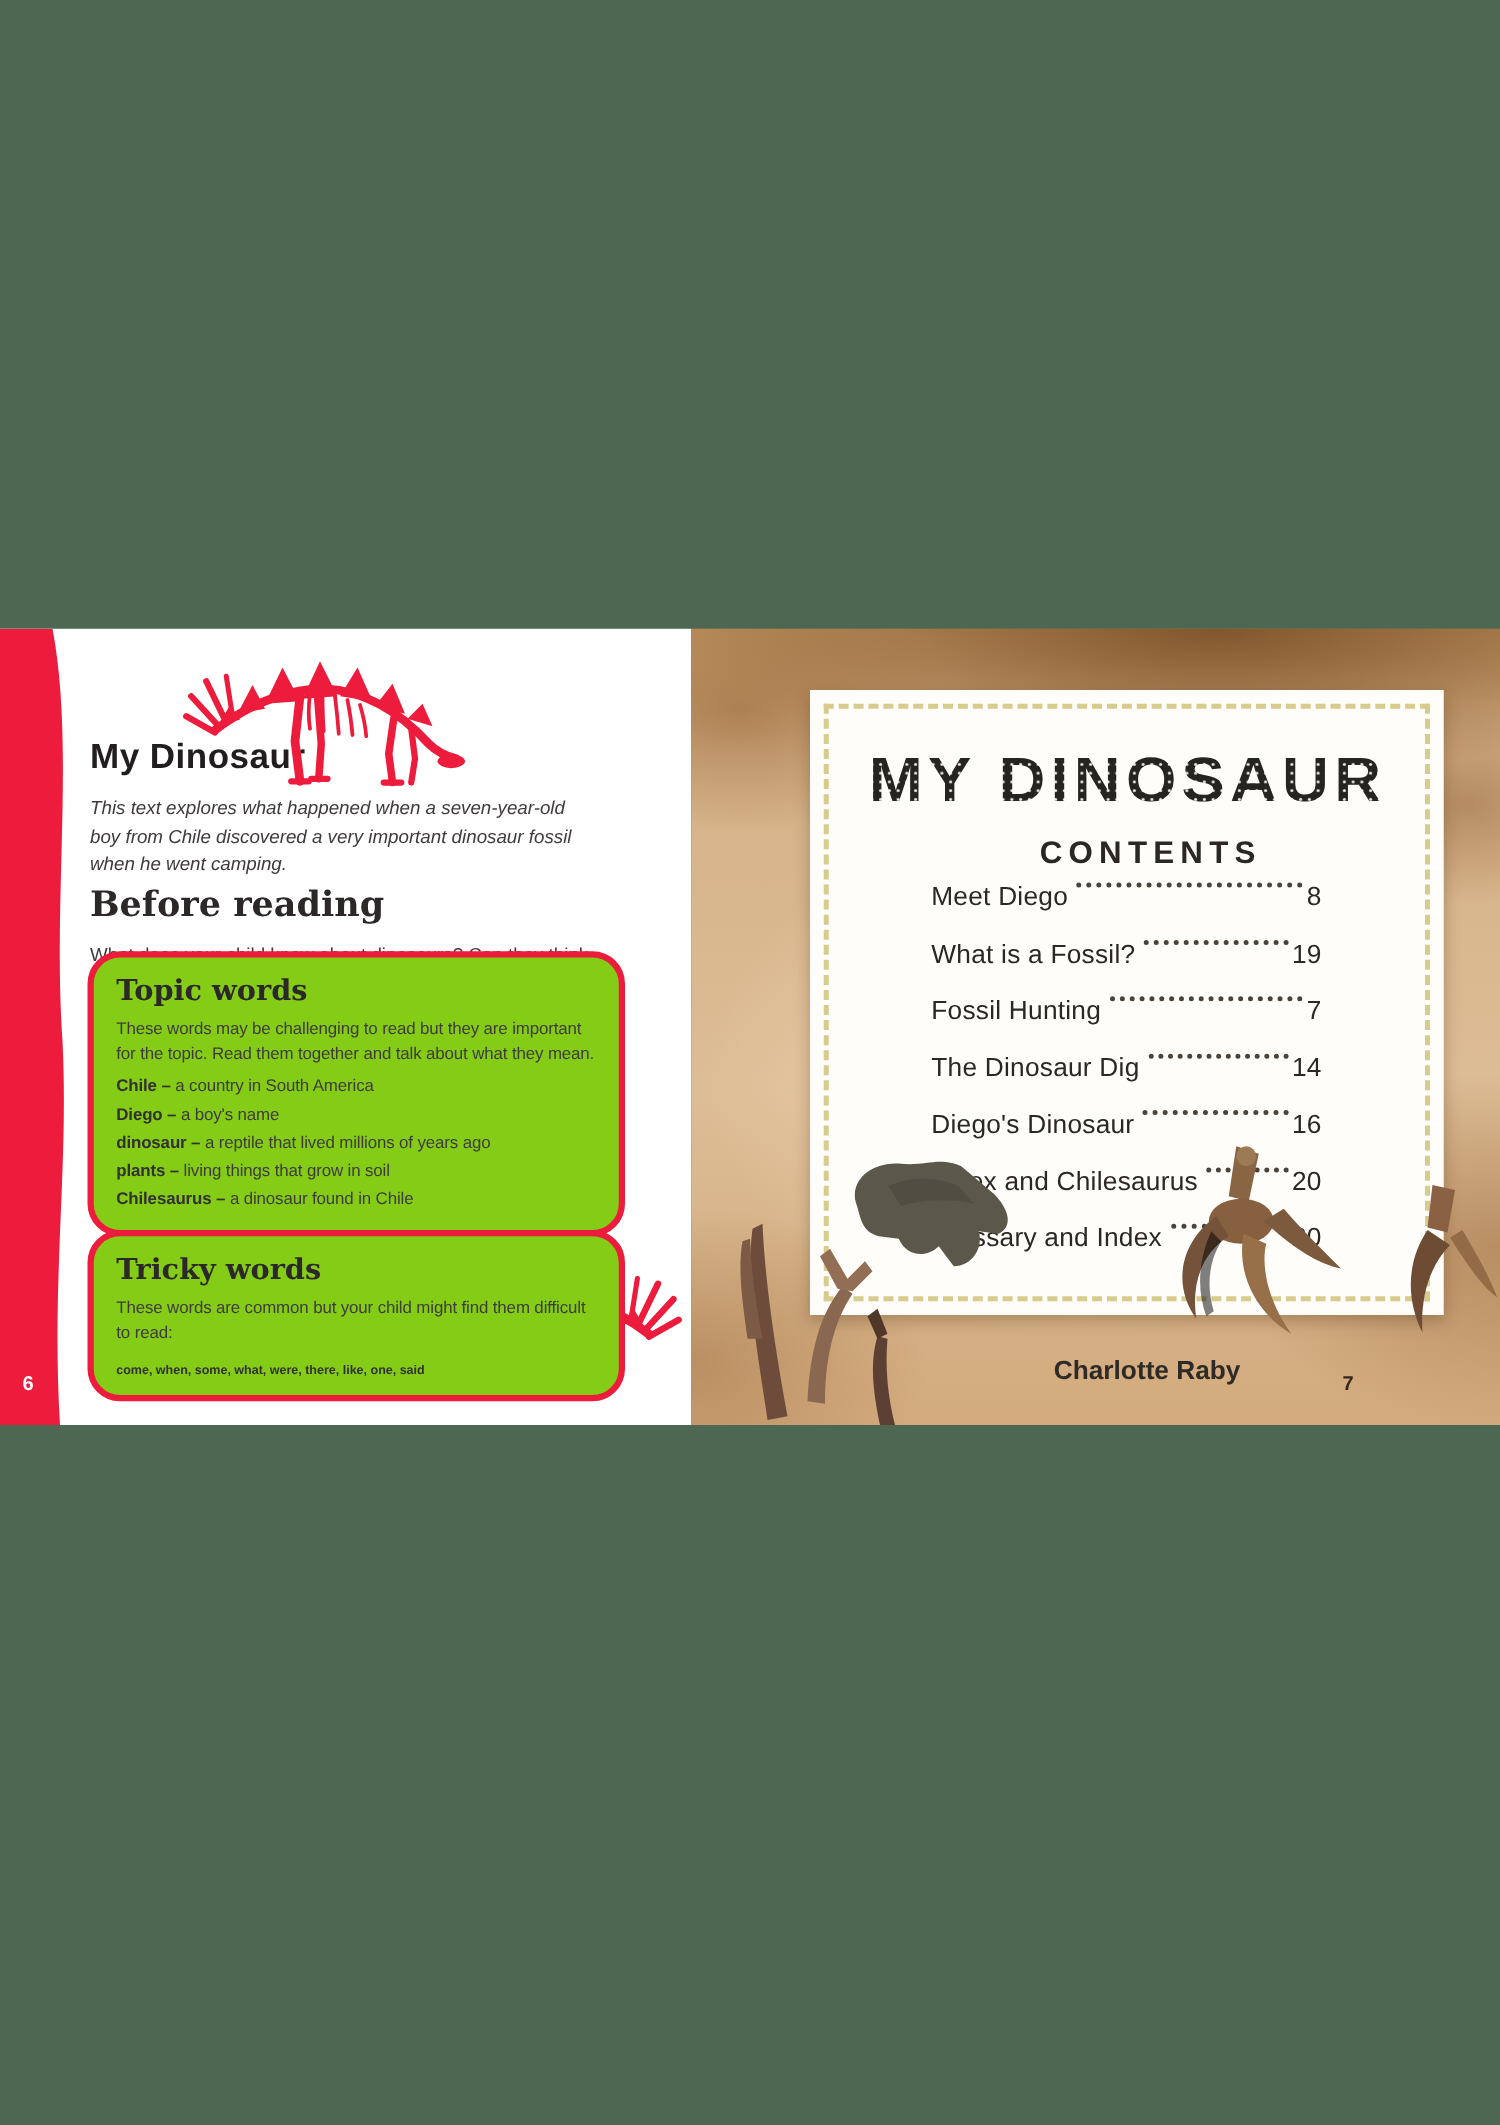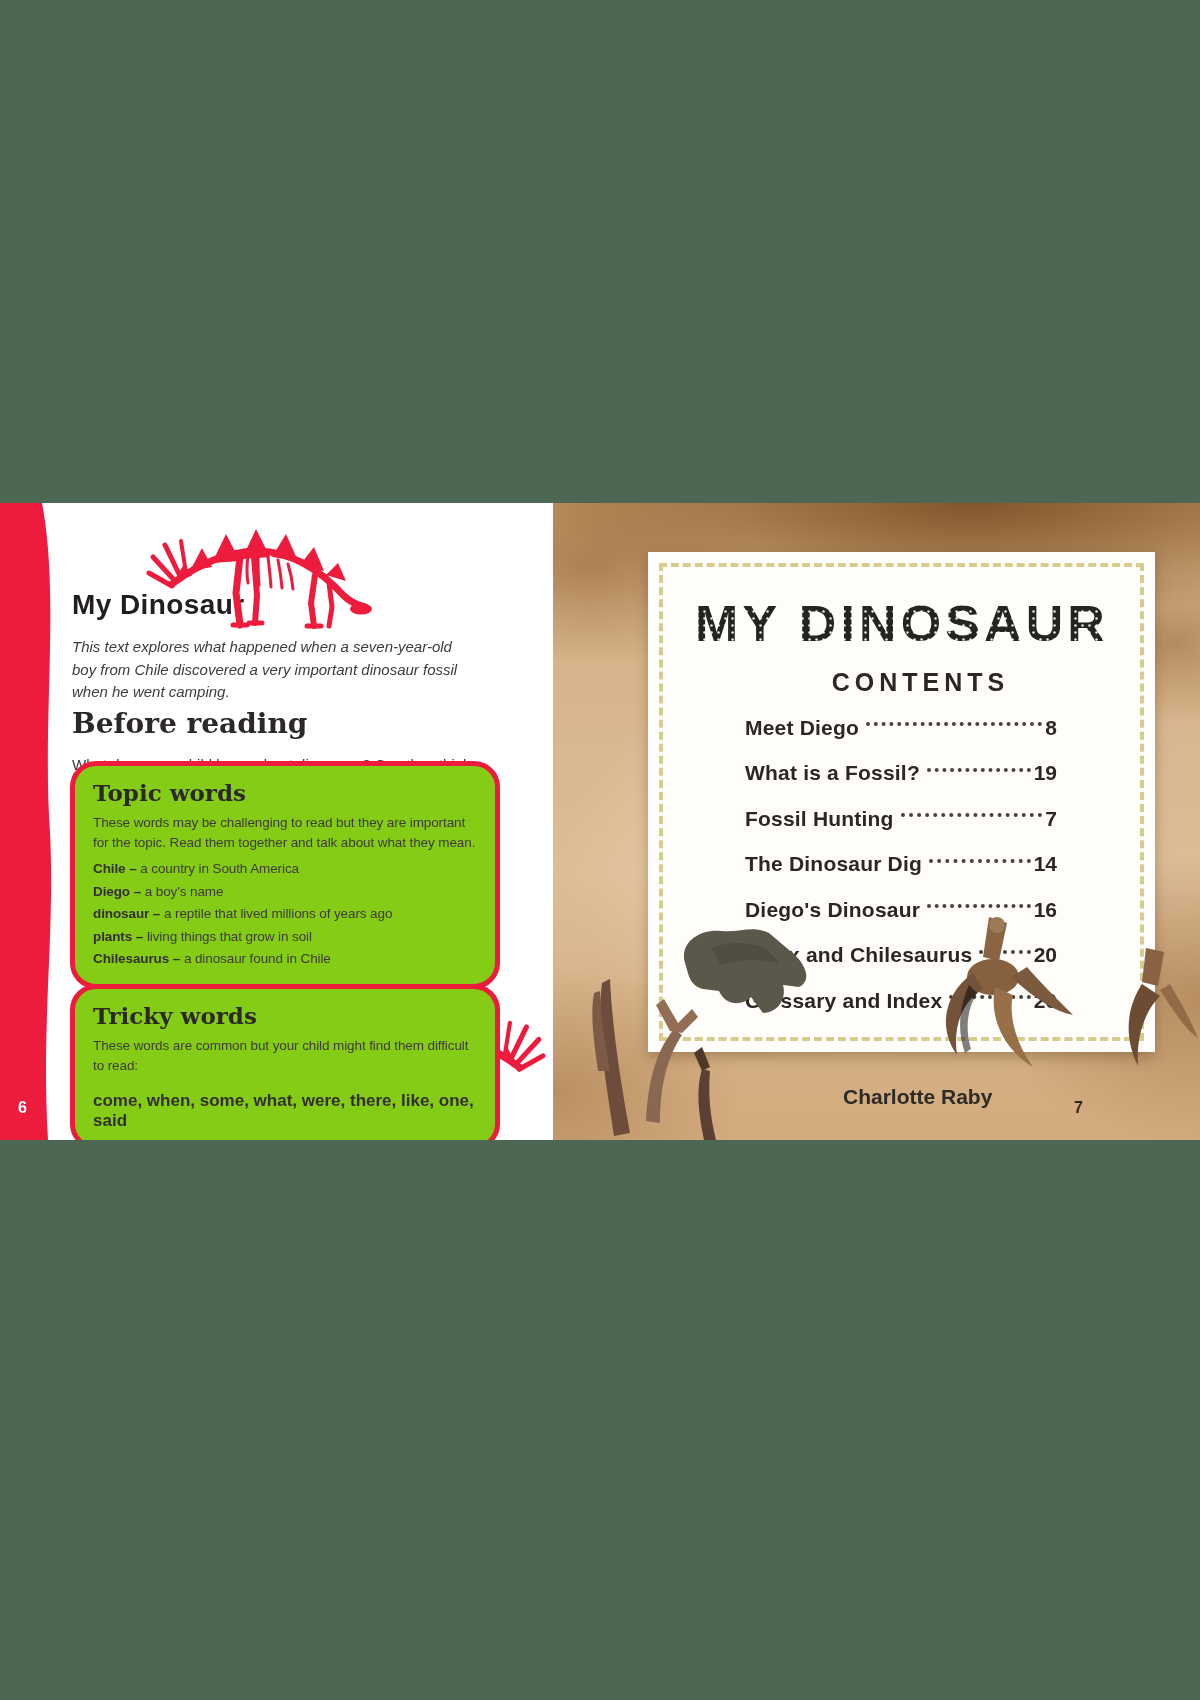--- a/index.html
+++ b/index.html
@@ -24,42 +24,42 @@
 
   .wordbox{position:absolute;left:70px;width:430px;background:#84cc16;border:5px solid #ed1b3c;
            border-radius:26px;padding:10px 18px 10px;box-sizing:border-box;z-index:3;}
   .wordbox.topic{top:258px;}
   .wordbox.tricky{top:481px;}
   .wordbox h3{font-family:"DejaVu Serif","Liberation Serif",serif;font-weight:bold;
               font-size:23px;margin:3px 0 7px;color:#2c2828;}
   .wordbox .desc{margin:0 0 9px;font-size:13.5px;line-height:1.45;color:#3f3b3a;letter-spacing:-0.1px;}
   .word-line{margin:0 0 7.5px;font-size:13.5px;color:#3f3b3a;letter-spacing:-0.1px;}
   .word-line b{color:#333030;}
-  .tricky-list{margin:16px 0 4px;font-size:17px;font-weight:bold;color:#333030;}
+  .tricky-list{margin:16px 0 4px;font-size:10px;font-weight:bold;color:#333030;}
 
   
   .page-right{position:absolute;left:553px;top:0;width:647px;height:100%;overflow:hidden;
     background:
       radial-gradient(90% 26% at 65% 0%,   rgba(116,72,32,0.80), rgba(116,72,32,0) 72%),
       radial-gradient(38% 22% at 6% 10%,   rgba(148,98,52,0.55), rgba(148,98,52,0) 70%),
       radial-gradient(26% 18% at 96% 22%,  rgba(140,92,48,0.45), rgba(140,92,48,0) 70%),
       radial-gradient(62% 44% at 48% 56%,  rgba(250,231,200,0.55), rgba(250,231,200,0) 75%),
       radial-gradient(48% 32% at 100% 78%, rgba(144,94,48,0.45), rgba(144,94,48,0) 70%),
       radial-gradient(42% 28% at 0% 92%,   rgba(150,102,56,0.42), rgba(150,102,56,0) 70%),
       linear-gradient(180deg,#bd9160 0%,#d5b187 16%,#ddbd96 58%,#d2aa7d 100%);}
 
   .card{position:absolute;left:95px;top:49px;width:507px;height:500px;background:#fffdf9;
         box-shadow:0 5px 12px rgba(84,54,24,0.35);z-index:1;}
   .card-border{position:absolute;inset:11px;border:4px dashed #d7cc8e;}
 
   .title-svg{position:absolute;left:50%;top:42px;transform:translateX(-50%);}
   .contents-heading{position:absolute;top:116px;left:0;width:100%;text-align:center;
         font-size:25px;font-weight:bold;letter-spacing:5px;color:#2b2724;margin-left:19px;}
   .toc{position:absolute;left:97px;top:154px;width:312px;}
-  .toc-row{display:flex;align-items:center;height:45.5px;color:#2b2724;font-weight:bold;font-size:21px;}
+  .toc-row{display:flex;align-items:flex-start;height:45.5px;color:#2b2724;font-weight:normal;font-size:21px;}
   .toc-label{white-space:nowrap;letter-spacing:0.2px;padding-bottom:2px;}
   .toc-leader{flex:1;min-width:8px;border-bottom:4px dotted #4a433c;margin:0 3px 9px 7px;}
   .toc-page{padding-bottom:2px;}
 
   .fossil{position:absolute;z-index:2;}
   .author{position:absolute;left:290px;top:582px;font-size:21px;font-weight:bold;color:#2e2a25;z-index:3;}
   .page-num-right{position:absolute;left:521px;top:596px;font-size:16px;font-weight:bold;color:#33281c;z-index:3;}
 </style>
 </head>
 <body>

